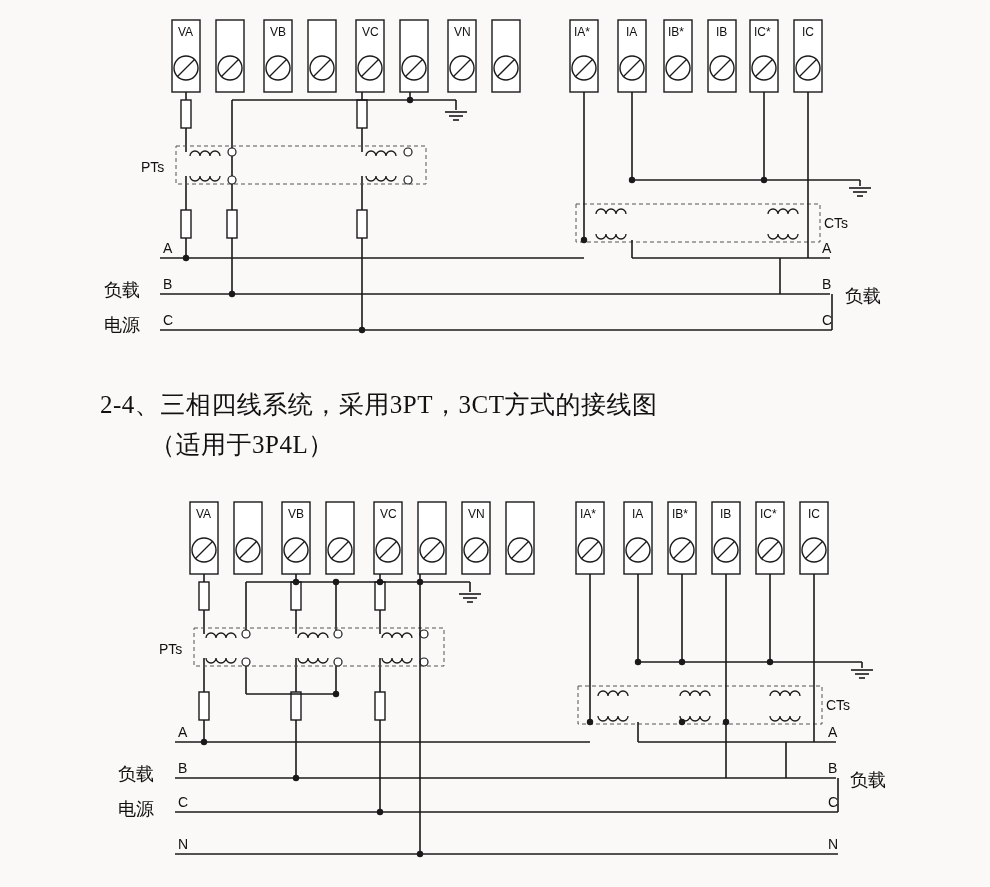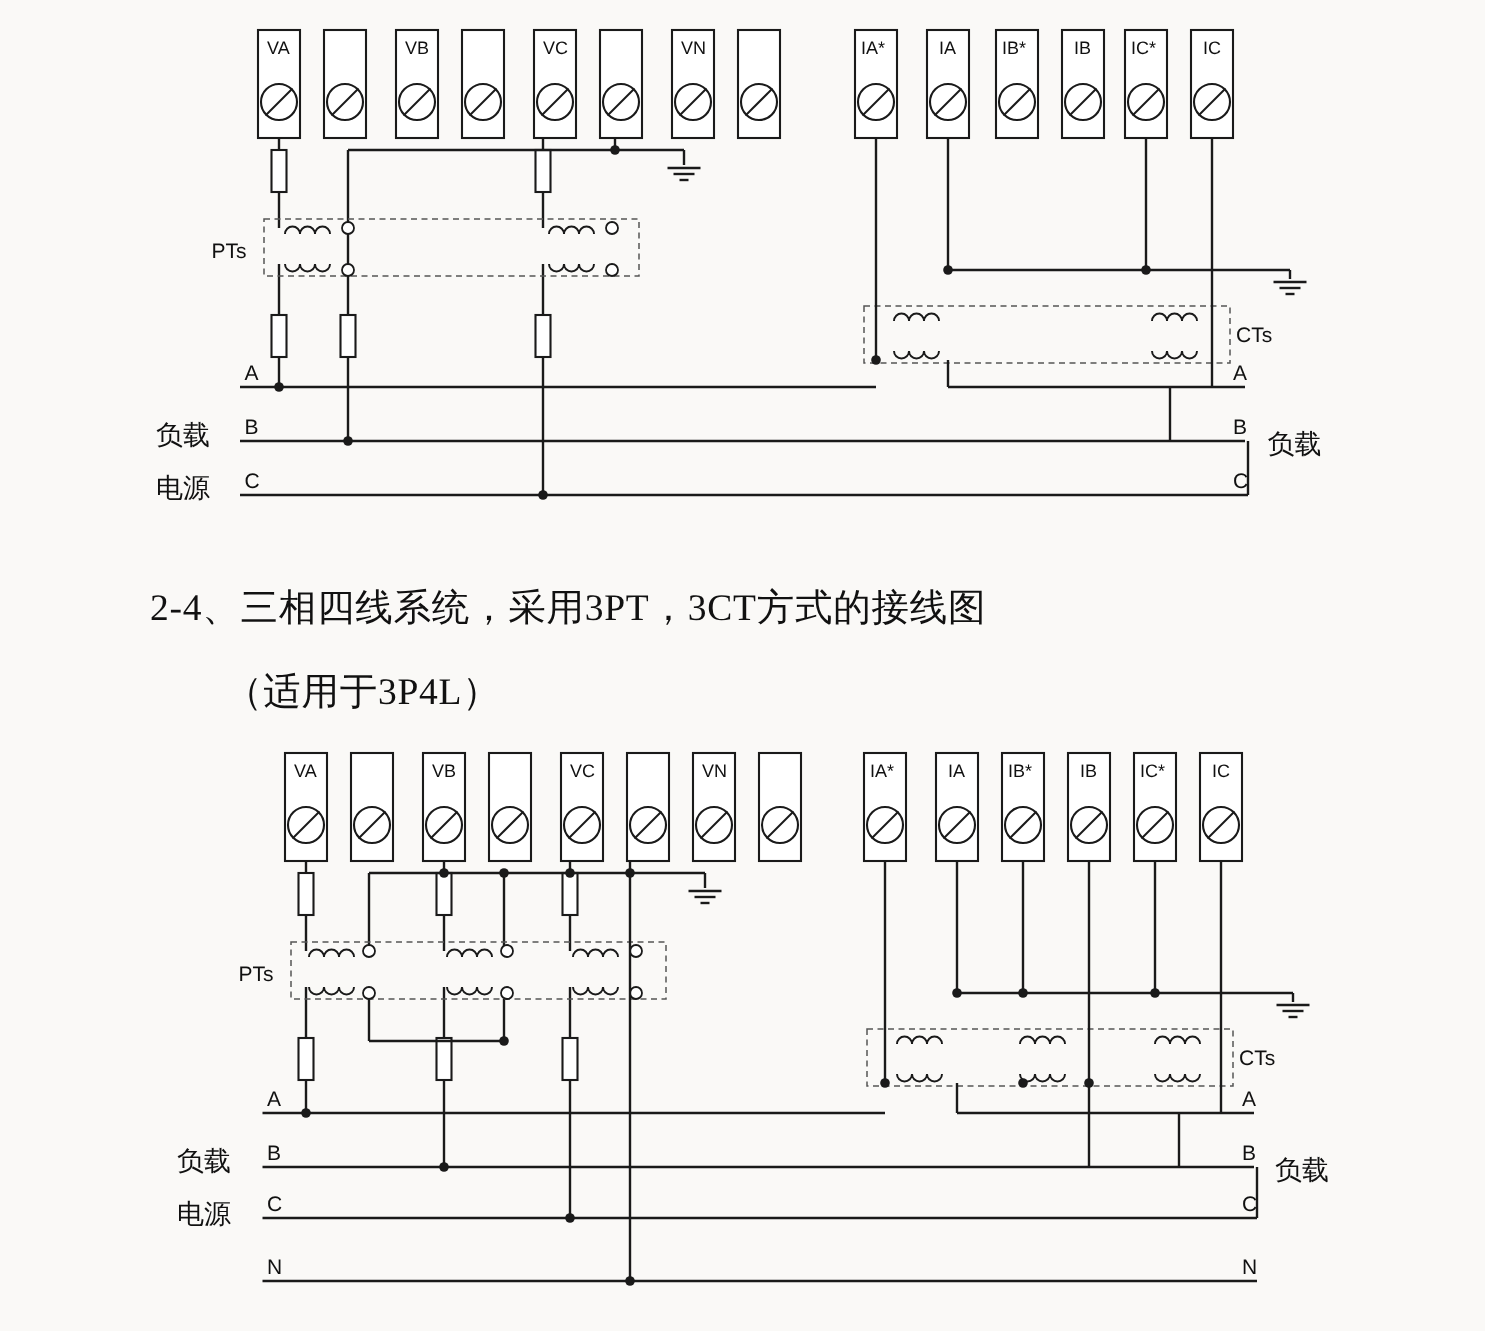--- a/index.html
+++ b/index.html
@@ -15,21 +15,21 @@
   svg{display:block;}
   .caption{
     position:absolute;
     font-family:"Liberation Serif", serif;
     font-size:25px;
     color:#111;
     letter-spacing:0.5px;
     white-space:pre;
   }
   #caption-line1{left:100px;top:388px;}
-  #caption-line2{left:150px;top:444px;}
+  #caption-line2{left:150px;top:428px;}
 </style>
 </head>
 <body>
 
 <div class="diagram-wrap">
 
 <svg width="990" height="887" viewBox="0 0 990 887" xmlns="http://www.w3.org/2000/svg">
   <defs>
     <style>
       .ln{stroke:#1a1a1a;stroke-width:1.6;fill:none;}

